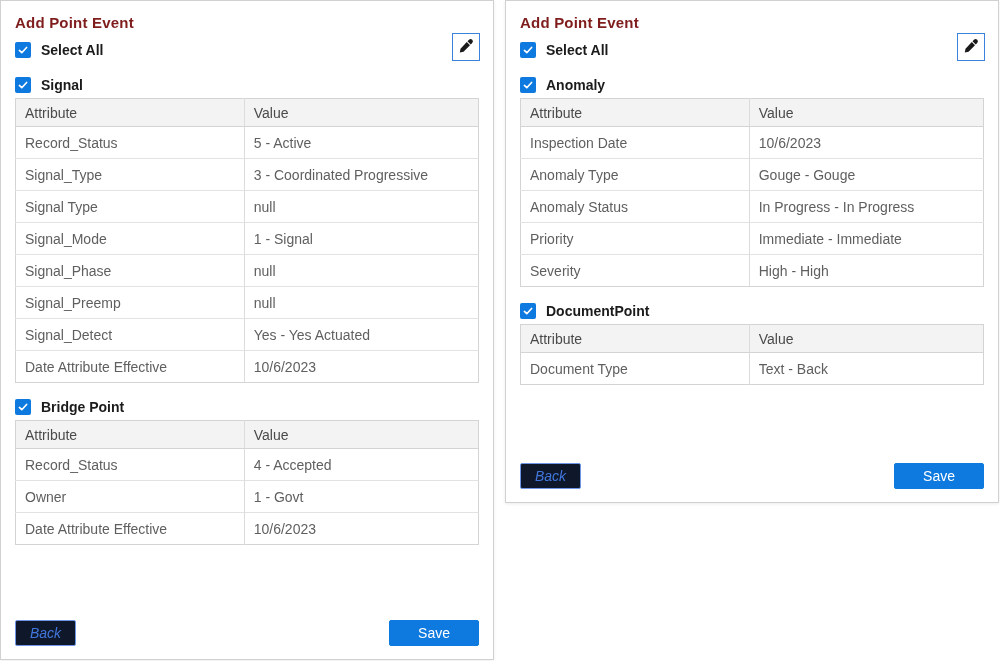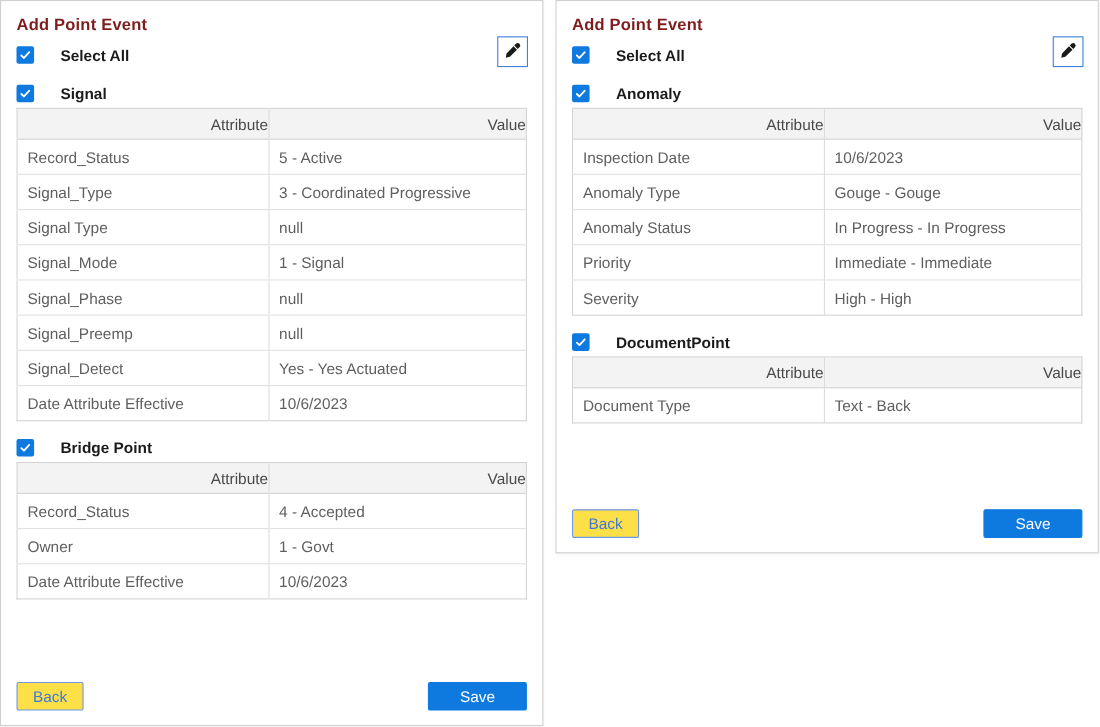--- a/index.html
+++ b/index.html
@@ -9,48 +9,48 @@
            box-shadow:0 1px 3px rgba(0,0,0,0.08); padding:13px 14px; }
   .panel-left  { left:0;  top:0; width:494px; height:660px; }
   .panel-right { left:505px; top:0; width:494px; height:503px; }
 
   .title { font-size:15px; font-weight:600; color:#7f1d1d; letter-spacing:.2px; }
 
   .cb-row { display:flex; align-items:center; cursor:pointer; }
   .cb { width:16px; height:16px; border-radius:2px; background:#0e79de;
         display:inline-flex; align-items:center; justify-content:center; flex:0 0 16px; }
   .cb svg { width:12px; height:12px; }
-  .cb-label { margin-left:24px; font-size:14px; font-weight:600; color:#1b1b1b; }
+  .cb-label { margin-left:10px; font-size:14px; font-weight:600; color:#1b1b1b; }
 
   .selectall-row { margin-top:11px; }
 
   .eyedropper { position:absolute; top:32px; right:13px; width:28px; height:28px;
                 background:#fff; border:1px solid #3b82dd; display:flex;
                 align-items:center; justify-content:center; cursor:pointer; }
   .eyedropper svg { width:16px; height:16px; }
 
   .section { margin-top:19px; }
   .section.tight { margin-top:16px; }
 
   table.attr-table { width:100%; border-collapse:collapse; margin-top:5px;
                      border:1px solid #d4d4d4; table-layout:fixed; }
   table.attr-table th { background:#f3f3f3; height:28px; font-weight:400;
-                        font-size:14px; color:#4a4a4a; text-align:right;
+                        font-size:14px; color:#4a4a4a; text-align:left;
                         padding:0 0 0 9px; border-bottom:1px solid #d4d4d4; }
   table.attr-table th + th, table.attr-table td + td { border-left:1px solid #dcdcdc; }
   table.attr-table td { height:32px; font-size:14px; color:#5f5f5f;
                         padding:0 0 0 9px; background:#fff;margin-top:28px; }
   table.attr-table tbody tr + tr td { border-top:1px solid #e2e2e2; }
   .col-attr { width:49.4%; }
 
   .footer { position:absolute; left:14px; right:14px; bottom:13px;
             display:flex; justify-content:space-between; align-items:center; }
   .btn { font-family:"Liberation Sans", sans-serif; font-size:14px; height:26px;
          border-radius:2px; cursor:pointer; }
-  .btn-back { background:#fde047; color:#4177dd; border:1px solid #6d96e6; padding:0 14px; }
+  .btn-back { background:#0f172a; color:#4177dd; border:1px solid #6d96e6; padding:0 14px;font-style:italic; }
   .btn-save { background:#0e79de; color:#ffffff; border:1px solid #0e79de; padding:0 28px; }
 </style>
 </head>
 <body>
 
 <div class="panel panel-left">
   <div class="title">Add Point Event</div>
 
   <div class="selectall-row">
     <label class="cb-row">

